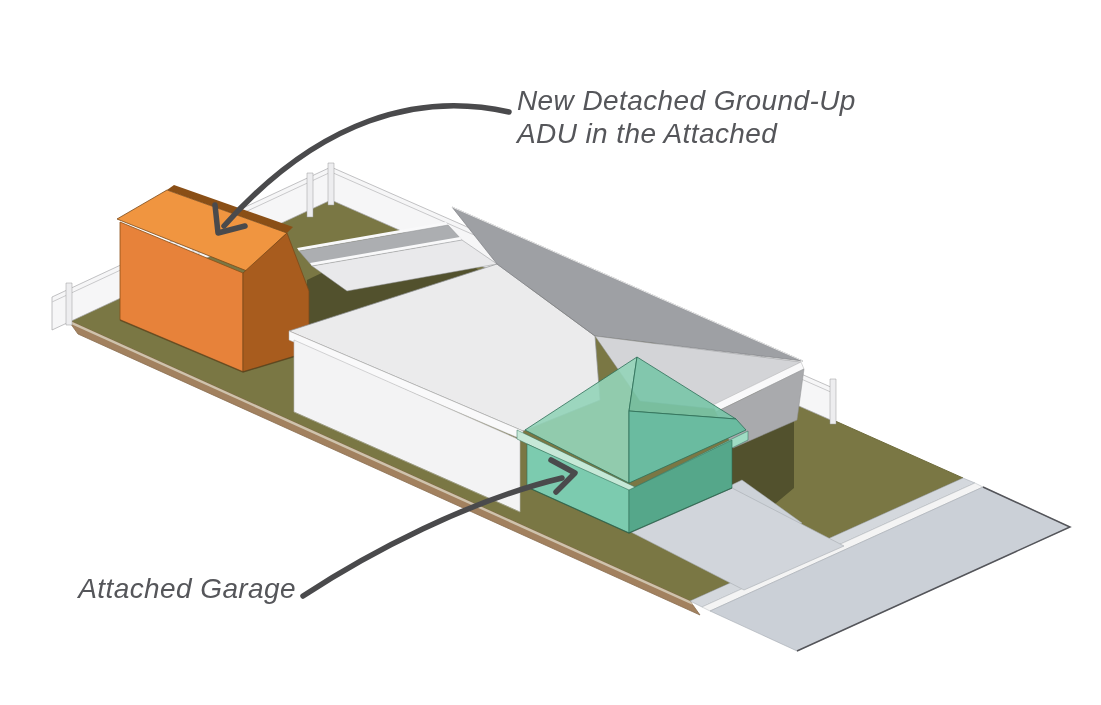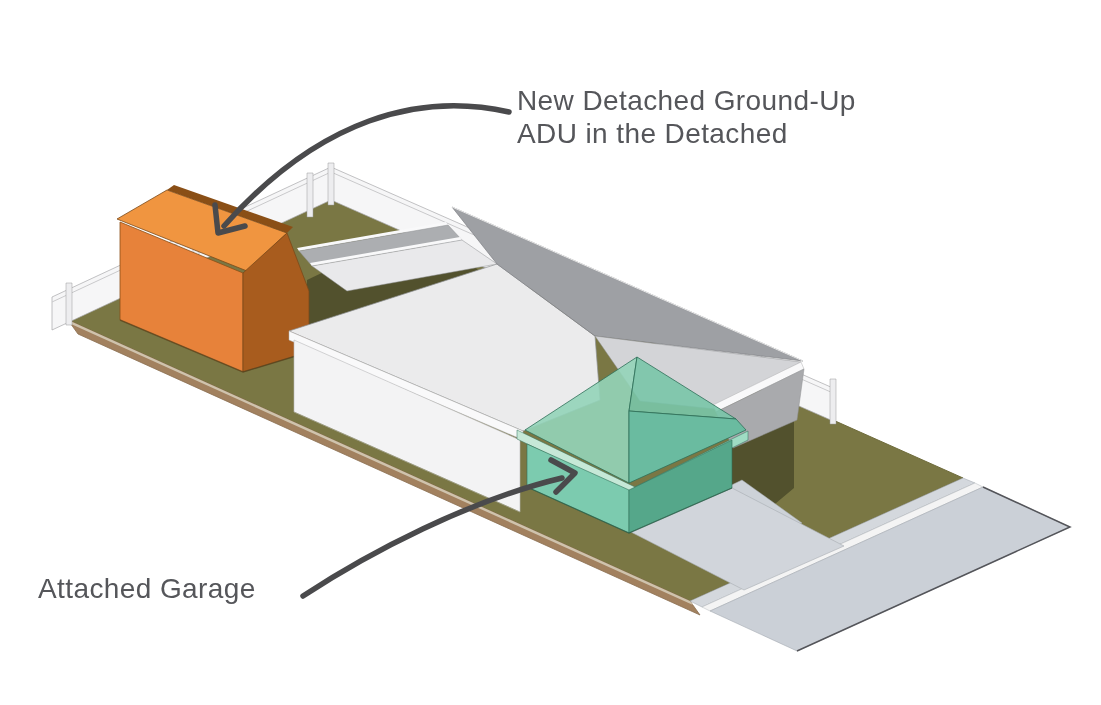--- a/index.html
+++ b/index.html
@@ -1,23 +1,23 @@
 <!DOCTYPE html>
 <html><head>
 <meta charset="utf-8">
 <style>
   html,body{margin:0;padding:0;background:#ffffff;}
   body{width:1101px;height:705px;position:relative;overflow:hidden;
        font-family:"Liberation Sans", sans-serif;}
   #stage{position:absolute;left:0;top:0;width:1101px;height:705px;}
   svg{position:absolute;left:0;top:0;}
   .label{position:absolute;color:#55565A;font-size:28px;line-height:33px;
-         letter-spacing:.4px;font-weight:400;}
+         letter-spacing:.4px;font-weight:400;font-style:italic;}
   .label-adu{left:517px;top:84px;text-align:left;width:400px;}
-  .label-jadu{left:38px;top:572px;width:258px;text-align:left;}
+  .label-jadu{left:38px;top:572px;width:258px;text-align:right;}
 </style>
 </head>
 <body>
 
 <div id="stage">
   <svg width="1101" height="705" viewBox="0 0 1101 705">
 
     <polygon points="68,320 331,196 963,478 690,601" stroke="#6F6C3C" stroke-width="1" fill="#7A7744"></polygon>
     <polygon points="68,320 690,601 700,615 78,334" stroke="#8A6F50" stroke-width="0.8" fill="#A2815F"></polygon>
     <polygon points="68,320 690,601 693,605 71,324" fill="#CFC3AD"></polygon>
@@ -76,18 +76,18 @@
       <polyline points="215,205 218,233 245,226"></polyline>
     </g>
     <g fill="none" stroke="#4A4A4C" stroke-width="5.5" stroke-linecap="round" stroke-linejoin="round">
       <path d="M303,596 C370,552 470,500 562,478"></path>
       <polyline points="551,460 575,473 556,492"></polyline>
     </g>
   </svg>
 
   <div class="label label-adu" style="color: rgb(85, 86, 90);">
     <div>New Detached Ground-Up</div>
-    <div>ADU in the Detached</div>
+    <div>ADU in the Attached</div>
   </div>
   <div class="label label-jadu" style="color: rgb(85, 86, 90);">
     <div>Attached Garage</div>
   </div>
 </div>
 
 </body></html>

